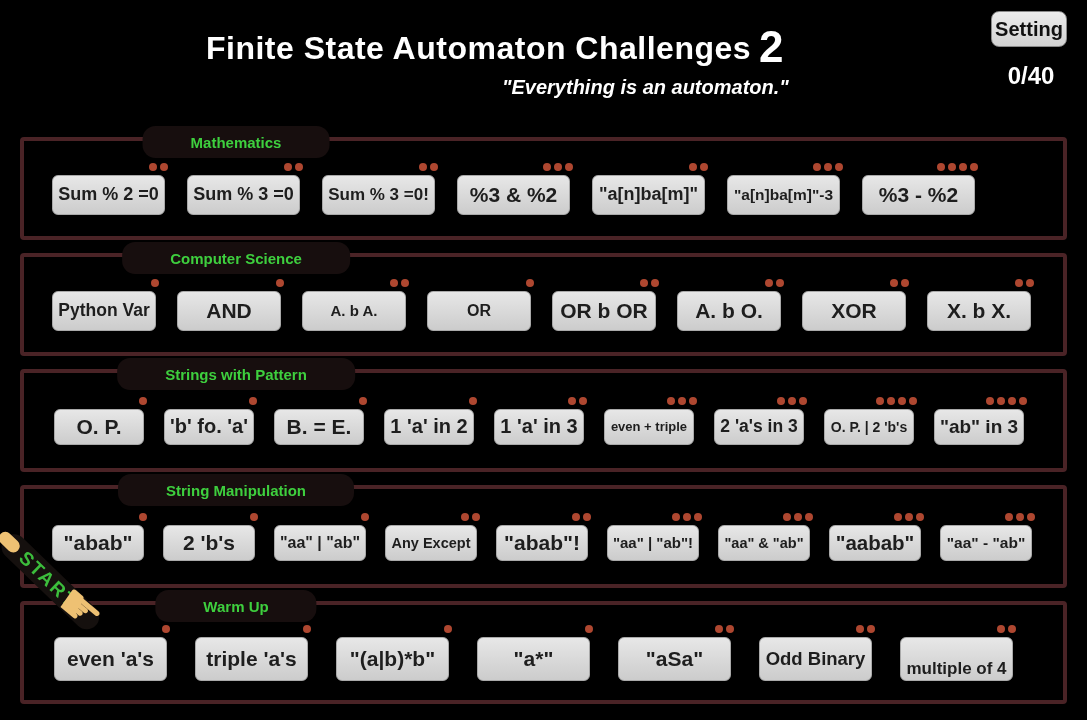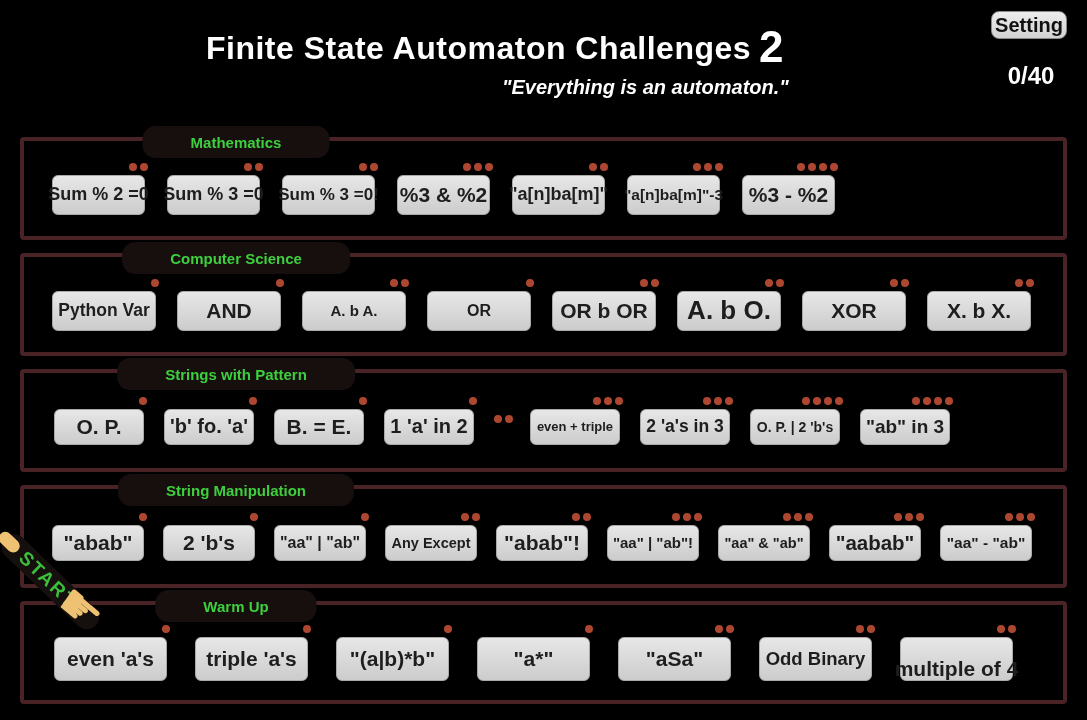--- a/index.html
+++ b/index.html
@@ -16,21 +16,21 @@
   *{margin:0;padding:0;box-sizing:border-box;}
   html,body{width:1087px;height:720px;overflow:hidden;}
   body{background:var(--background);font-family:"Liberation Sans",sans-serif;position:relative;}
 
   
   .title{position:absolute;top:22px;left:0;width:990px;text-align:center;color:var(--title-text);
          font-size:32px;font-weight:bold;letter-spacing:.5px;}
   .title .title-num{font-size:44px;margin-left:8px;vertical-align:-3px;}
   .subtitle{position:absolute;top:76px;left:502px;width:320px;color:var(--title-text);
             font-size:20px;font-weight:bold;font-style:italic;white-space:nowrap;}
-  .setting-btn{position:absolute;top:11px;left:991px;width:76px;height:28px;
+  .setting-btn{position:absolute;top:11px;left:991px;width:76px;height:36px;
                background:linear-gradient(180deg,#ececec,#d2d2d2);border:1px solid #8a8a8a;border-radius:8px;
                font-family:inherit;font-size:20px;font-weight:bold;color:#111;cursor:pointer;}
   .progress{position:absolute;top:62px;left:995px;width:72px;text-align:center;
             color:var(--title-text);font-size:24px;font-weight:bold;}
 
   
   main{position:absolute;top:137px;left:20px;width:1047px;display:flex;flex-direction:column;gap:13px;}
   section.category{position:relative;height:103px;border:4px solid var(--section-border);border-radius:4px;}
   .category-pill{position:absolute;top:-15px;left:212px;transform:translateX(-50%);z-index:2;
                  height:32px;border-radius:13px;background:var(--category-pill-bg);
@@ -42,21 +42,21 @@
   .dots{display:flex;gap:3px;height:8px;margin-bottom:4px;margin-right:-3px;}
   .dot{width:8px;height:8px;border-radius:50%;background:var(--dot);}
   .challenge-button{display:flex;align-items:center;justify-content:center;
                     background:linear-gradient(180deg,#e7e7e7,#cccccc);
                     border:1px solid #a9a9a9;border-radius:6px;
                     color:var(--button-text);font-family:inherit;font-weight:bold;cursor:pointer;}
   .challenge-label{display:inline-block;white-space:nowrap;font-size:21px;}
 
   
   section:nth-child(1) .buttons-row{padding-left:28px;gap:22px;}
-  section:nth-child(1) .challenge-button{width:93px;height:40px;}
+  section:nth-child(1) .challenge-button{width:113px;height:40px;}
   section:nth-child(2) .buttons-row{padding-left:28px;gap:21px;}
   section:nth-child(2) .challenge-button{width:104px;height:40px;}
   section:nth-child(3) .buttons-row{padding-left:30px;gap:20px;}
   section:nth-child(3) .challenge-button{width:90px;height:36px;}
   section:nth-child(4) .buttons-row{padding-left:28px;gap:19px;}
   section:nth-child(4) .challenge-button{width:92px;height:36px;}
   section:nth-child(5) .buttons-row{padding-left:30px;gap:28px;}
   section:nth-child(5) .challenge-button{width:113px;height:44px;}
 
   
@@ -211,21 +211,21 @@
       <span class="challenge-label" style="font-size: 21px;">OR b OR</span>
     </button>
   </div>
 
   <div class="challenge">
     <div class="dots">
             <span class="dot"></span>
             <span class="dot"></span>
           </div>
     <button class="challenge-button">
-      <span class="challenge-label" style="font-size: 26px;">A. b O.</span>
+      <span class="challenge-label" style="font-size: 21px;">A. b O.</span>
     </button>
   </div>
 
   <div class="challenge">
     <div class="dots">
             <span class="dot"></span>
             <span class="dot"></span>
           </div>
     <button class="challenge-button">
       <span class="challenge-label" style="font-size: 21px;">XOR</span>
@@ -283,20 +283,23 @@
     <button class="challenge-button">
       <span class="challenge-label" style="font-size: 20px;">1 'a' in 2</span>
     </button>
   </div>
 
   <div class="challenge">
     <div class="dots">
             <span class="dot"></span>
             <span class="dot"></span>
           </div>
+    <button class="challenge-button">
+      <span class="challenge-label" style="font-size: 20px;">1 'a' in 3</span>
+    </button>
   </div>
 
   <div class="challenge">
     <div class="dots">
             <span class="dot"></span>
             <span class="dot"></span>
             <span class="dot"></span>
           </div>
     <button class="challenge-button">
       <span class="challenge-label" style="font-size: 13px;">even + triple</span>
@@ -498,21 +501,21 @@
       <span class="challenge-label" style="font-size: 18.5px;">Odd Binary</span>
     </button>
   </div>
 
   <div class="challenge">
     <div class="dots">
             <span class="dot"></span>
             <span class="dot"></span>
           </div>
     <button class="challenge-button">
-      <span class="challenge-label" style="font-size: 21px; margin-top: 20px;">multiple of 4</span>
+      <span class="challenge-label" style="font-size: 17px; margin-top: 20px;">multiple of 4</span>
     </button>
   </div>
 </div>
   </section>
 </main>
 
 <div>
   <div class="start-band">
     <span class="start-tip"></span>
     <span class="start-text">START</span>

